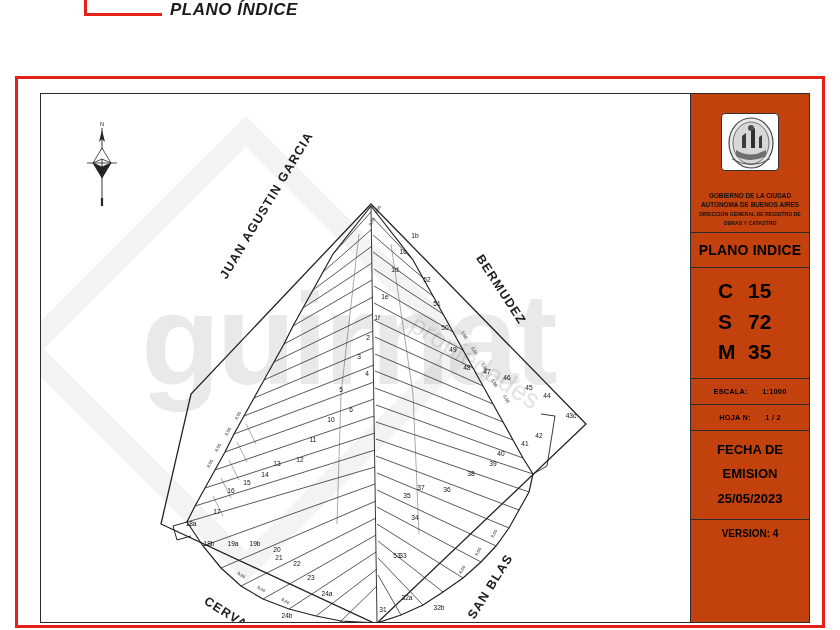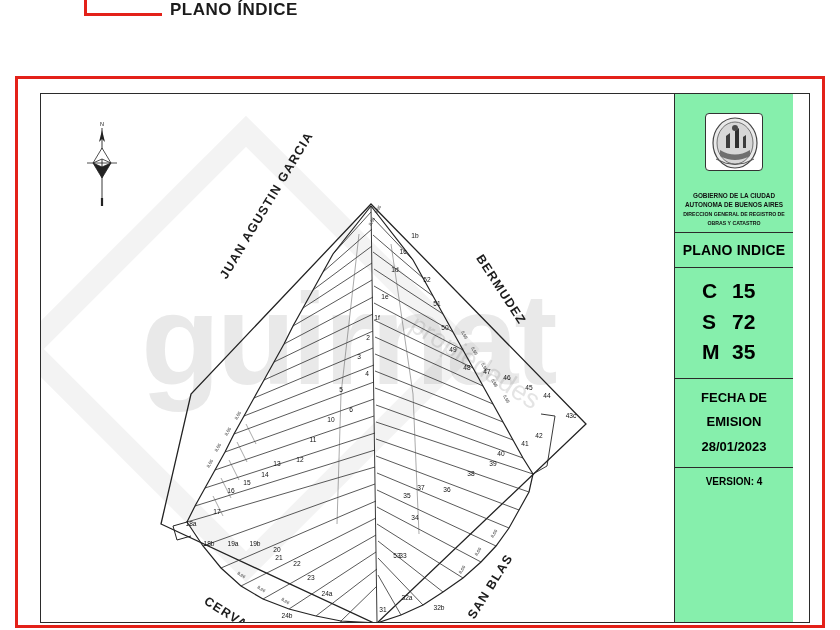--- a/index.html
+++ b/index.html
@@ -15,21 +15,21 @@
     position: relative;
     width: 840px;
     height: 630px;
     background: #ffffff;
   }
 
   
   #top-heading {
     position: absolute;
     left: 0; top: 0;
-    width: 840px; height: 50px;
+    width: 840px; height: 50px; font-style: italic;
   }
   #bracket {
     position: absolute;
     left: 84px; top: -22px;
     width: 74px; height: 38px;
     border: 3px solid #e32119;
     border-top: none;
     border-right: none;
   }
   #bracket-arm {
@@ -105,24 +105,24 @@
     width: 650px; height: 530px;
   }
   #map-svg { position: absolute; left: 0; top: 0; }
 
   
   #compass { position: absolute; left: 38px; top: 24px; width: 46px; height: 90px; }
 
   
   #title-block {
     position: absolute;
-    right: 16px; top: 0;
+    right: 0; top: 0;
     width: 119px; height: 530px;
     border-left: 1px solid #2b2b2b;
-    background: #86efac;
+    background: #c2410c;
   }
   .tb-cell {
     border-bottom: 1px solid #2b2b2b;
     padding: 4px 4px;
     text-align: center;
   }
   #tb-crest { height: 96px; display: flex; align-items: center; justify-content: center; border-bottom: none; }
   #crest-box {
     width: 58px; height: 58px;
     border: 1.5px solid #333;
@@ -402,25 +402,35 @@
           <div class="csm-row">
             <span class="k">S</span>
             <span class="v">72</span>
           </div>
           <div class="csm-row">
             <span class="k">M</span>
             <span class="v">35</span>
           </div>
         </div>
 
-
+        <div class="tb-cell tb-small">
+          <span>ESCALA:</span>
+          <span class="gap"></span>
+          <span>1:1000</span>
+        </div>
+
+        <div class="tb-cell tb-small">
+          <span>HOJA N:</span>
+          <span class="gap"></span>
+          <span>1 / 2</span>
+        </div>
 
         <div class="tb-cell" id="tb-fecha">
           <div>FECHA DE EMISION</div>
-          <div>28/01/2023</div>
+          <div>25/05/2023</div>
         </div>
 
         <div class="tb-cell" id="tb-version">VERSION: 4</div>
       </div>
 
     </div>
   </div>
 </div>
 
 </body></html>

